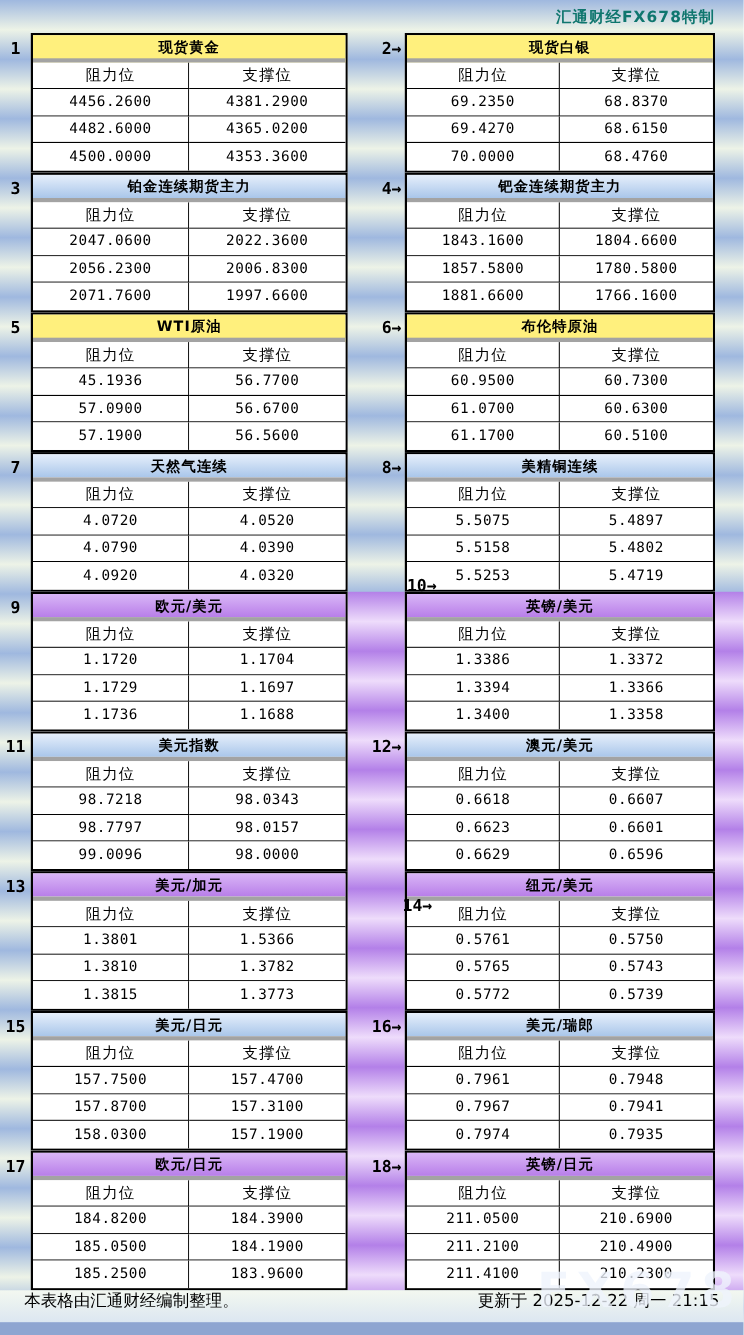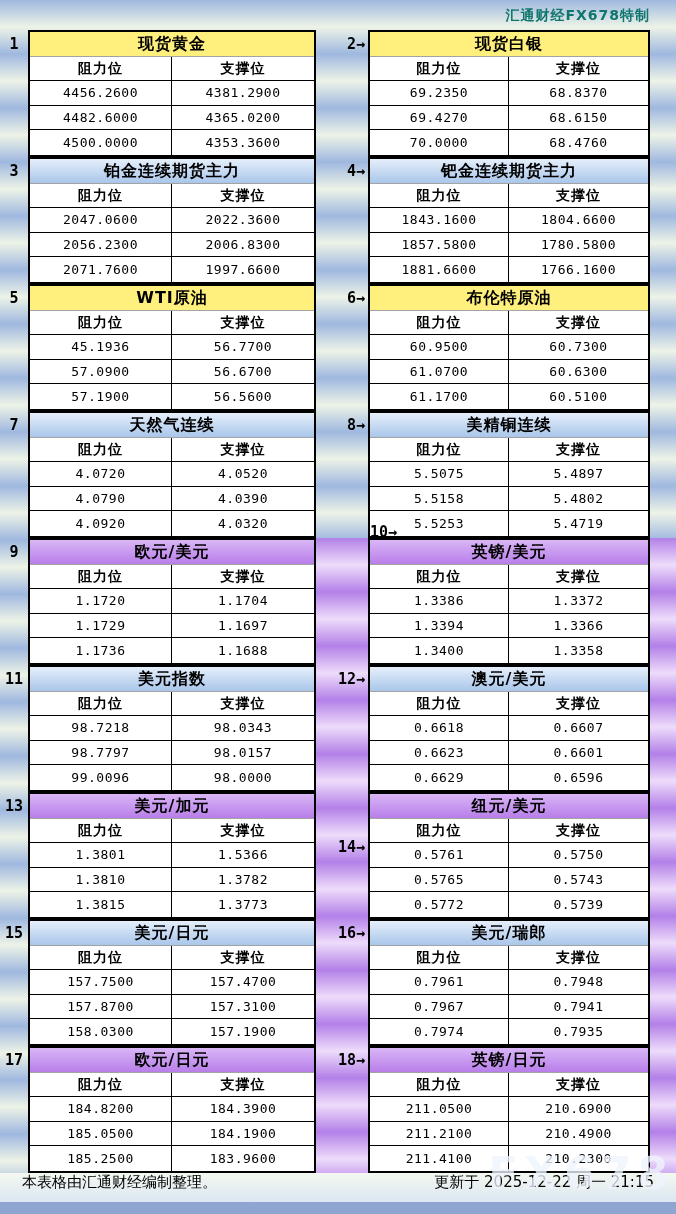--- a/index.html
+++ b/index.html
@@ -14,29 +14,29 @@
   #brand{position:absolute;top:7px;right:26px;color:#0f766e;font-size:14px;font-weight:bold;letter-spacing:1px;}
   .col{position:absolute;top:30px;}
   #col-left{left:28px;width:288px;}
   #col-right{left:368px;width:282px;}
   .block{
     height:127px;box-sizing:border-box;background:#fff;border:2px solid #000;
     display:grid;grid-template-columns:1fr 1fr;grid-template-rows:25px 24px 1fr 1fr 1fr;
   }
   .block .title{
     grid-column:1/3;display:flex;align-items:center;justify-content:center;
-    font-weight:bold;font-size:16px;border-bottom:1px solid #a3a3a3;letter-spacing:1px;
+    font-weight:bold;font-size:13px;border-bottom:4px solid #a3a3a3;letter-spacing:1px;
   }
   .theme-yellow .title{background:#fff07d;}
   .theme-blue .title{background:linear-gradient(180deg,#e6effb 0%,#a9c6ea 100%);}
   .theme-purple .title{background:linear-gradient(180deg,#d9b6f6 0%,#b87ee9 100%);}
   .cell{display:flex;align-items:center;justify-content:center;border-bottom:1px solid #000;background:#fff;}
   .cell.c0{border-right:1px solid #000;}
   .cell:nth-last-child(-n+2){border-bottom:none;}
-  .colhead{font-weight:bold;font-size:14px;letter-spacing:1px;}
+  .colhead{font-weight:normal;font-size:14px;letter-spacing:1px;}
   .num{font-family:"DejaVu Sans Mono","Liberation Mono",monospace;font-size:13px;letter-spacing:0.5px;}
   .idx{
     position:absolute;height:25px;display:flex;align-items:center;
     font-family:"DejaVu Sans Mono","Liberation Mono",monospace;font-weight:bold;font-size:15px;
   }
   .idx.left{left:0;width:28px;justify-content:center;}
   .idx.gut{left:316px;width:49px;justify-content:flex-end;}
   #footer-bar{
     position:absolute;left:0;top:1173px;width:676px;height:46px;box-sizing:border-box;
     background:linear-gradient(180deg,#f3f8f0 0%,#cedcf2 100%);
@@ -273,17 +273,17 @@
 <div class="idx gut" style="top: 158px;">4→</div>
 <div class="idx left" style="top: 285px;">5</div>
 <div class="idx gut" style="top: 285px;">6→</div>
 <div class="idx left" style="top: 412px;">7</div>
 <div class="idx gut" style="top: 412px;">8→</div>
 <div class="idx left" style="top: 539px;">9</div>
 <div class="idx gut" style="top: 519px; padding-left: 32px;">10→</div>
 <div class="idx left" style="top: 666px;">11</div>
 <div class="idx gut" style="top: 666px;">12→</div>
 <div class="idx left" style="top: 793px;">13</div>
-<div class="idx gut" style="top: 834px;">14→</div>
+<div class="idx gut" style="top: 810px; padding-left: 28px;">14→</div>
 <div class="idx left" style="top: 920px;">15</div>
 <div class="idx gut" style="top: 920px;">16→</div>
 <div class="idx left" style="top: 1047px;">17</div>
 <div class="idx gut" style="top: 1047px;">18→</div>
 
 </body></html>

